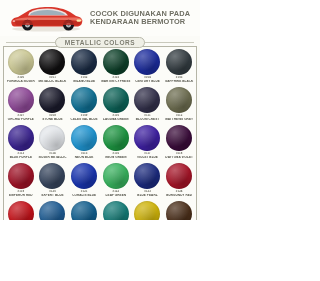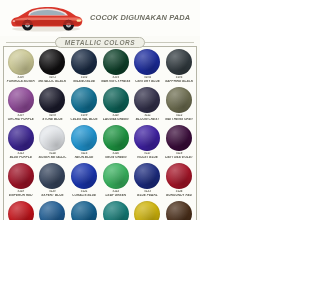--- a/index.html
+++ b/index.html
@@ -11,21 +11,20 @@
     background: #ffffff;
     font-family: "Liberation Sans", sans-serif;
   }
 
   #page {
     position: relative;
     width: 200px;
     height: 220px;
     background: #fbfbf7;
     overflow: hidden;
-    font-style: italic;
   }
 
   
   .header {
     position: relative;
     height: 36px;
     display: flex;
     align-items: center;
     background: #fdfdfa;
     padding: 0 2px;
@@ -185,20 +184,21 @@
         <circle cx="66.5" cy="24.2" r="5.4" fill="#14151a"></circle>
         <circle cx="66.5" cy="24.2" r="2.4" fill="#b9bcc1"></circle>
         <circle cx="66.5" cy="24.2" r="1.0" fill="#6e7278"></circle>
         <path d="M19 24 C19.6 20.6 22 19 25.5 19 C29 19 31.4 20.6 32 24 Z" fill="#c02b20" opacity="0.8"></path>
         <path d="M60 24 C60.6 20.6 63 19 66.5 19 C70 19 72.4 20.6 73 24 Z" fill="#c02b20" opacity="0.8"></path>
       </svg>
     </div>
 
     <div class="headline">
       <div class="headline-line">COCOK DIGUNAKAN PADA</div>
+      <div class="headline-line">KENDARAAN BERMOTOR</div>
     </div>
 
   </div>
 
   <div class="banner-row">
     <div class="banner-rule"></div>
     <div class="banner-chip">METALLIC COLORS</div>
   </div>
 
   <div class="panel">

